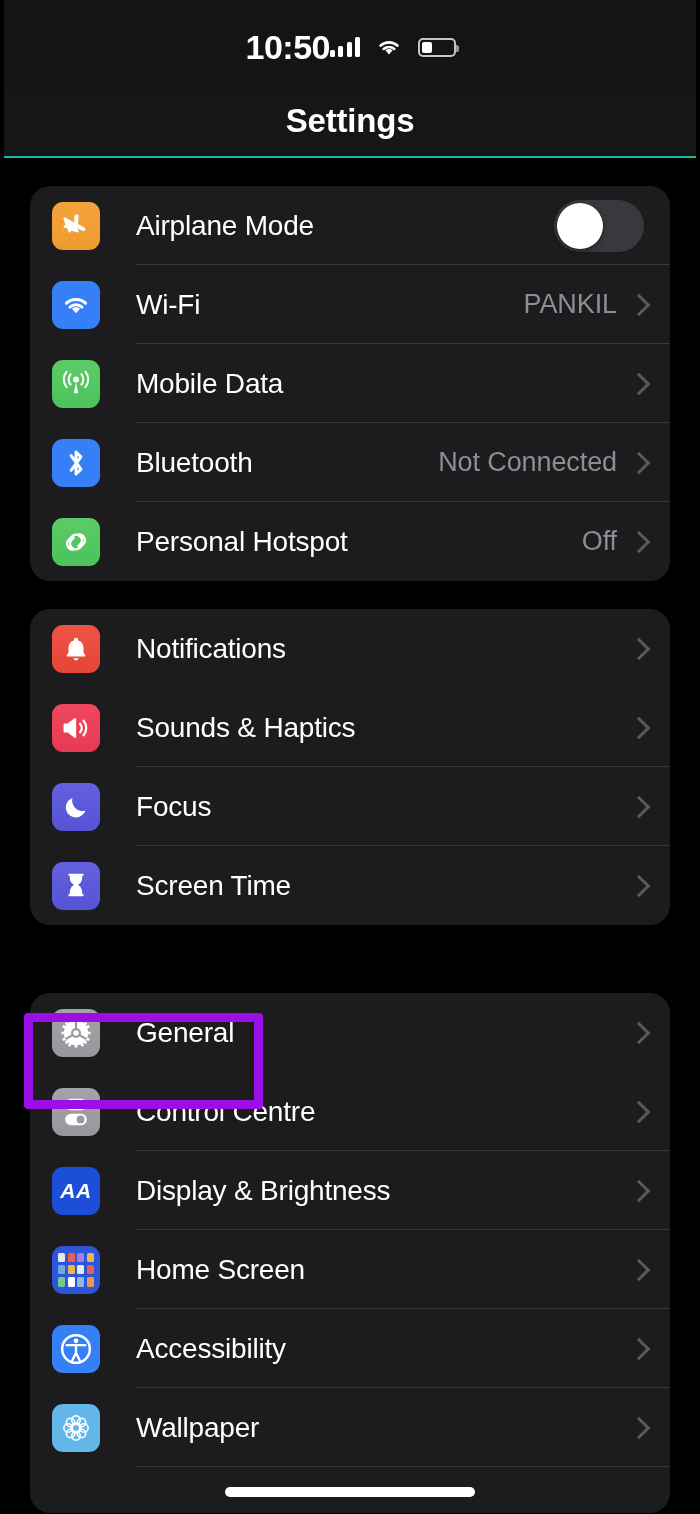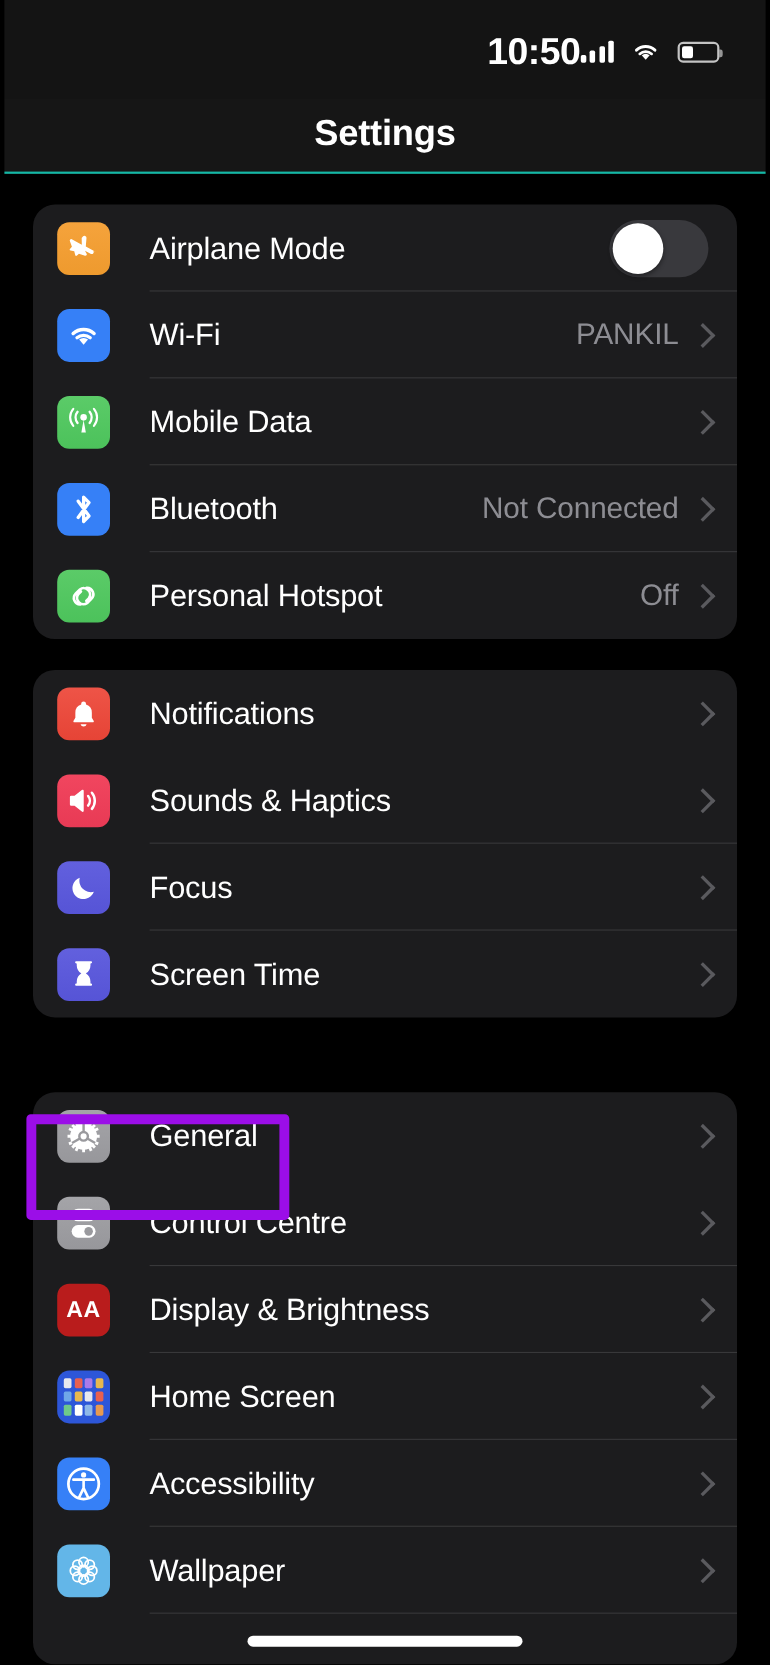--- a/index.html
+++ b/index.html
@@ -16,21 +16,21 @@
     overflow:hidden;
   }
 
   
   .statusbar{
     position:relative;
     height:90px;
     background:#141414;
     display:flex;
     align-items:center;
-    justify-content:flex-end;
+    justify-content:center;
     padding:0 46px 0 48px;
   }
   .clock{
     color:#fff;
     font-size:34px;
     font-weight:700;
     letter-spacing:-0.5px;
     margin-top:4px;
   }
   .status-right{
@@ -169,21 +169,21 @@
   .ic-wifi{ background:#3680F7; }
   .ic-bt{ background:#3680F7; }
   .ic-cell{ background:linear-gradient(180deg,#5BCB68,#4CC25B); }
   .ic-hotspot{ background:linear-gradient(180deg,#5BCB68,#4CC25B); }
   .ic-notif{ background:linear-gradient(180deg,#EE5447,#E64436); }
   .ic-sounds{ background:linear-gradient(180deg,#F1465F,#E83A55); }
   .ic-focus{ background:linear-gradient(180deg,#6260DE,#5654D6); }
   .ic-screentime{ background:linear-gradient(180deg,#6260DE,#5654D6); }
   .ic-general{ background:linear-gradient(180deg,#A4A4A8,#97979B); }
   .ic-cc{ background:linear-gradient(180deg,#A4A4A8,#97979B); }
-  .ic-display{ background:#b91c1c; }
+  .ic-display{ background:#1d4ed8;font-style:italic; }
   .ic-home{ background:#2D56D8; }
   .ic-access{ background:#3680F7; }
   .ic-wallpaper{ background:#63B6E8; }
 
   .glyph{ color:#fff; display:block; }
   .aa{ color:#fff; font-size:21px; font-weight:700; letter-spacing:0.5px; }
 
   
   .hsgrid{
     width:36px; height:34px;

